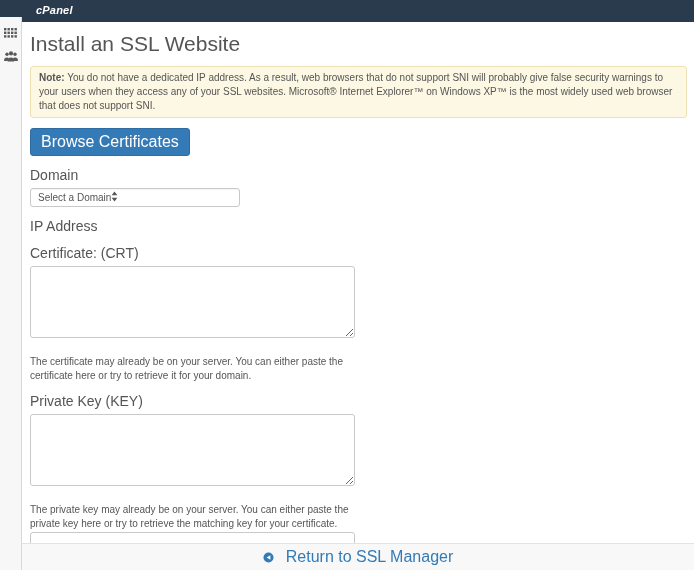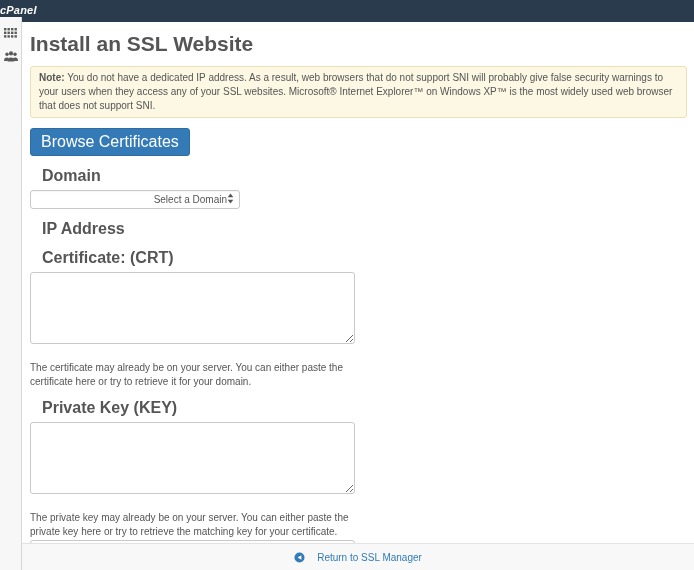--- a/index.html
+++ b/index.html
@@ -3,61 +3,61 @@
 <meta charset="utf-8">
 <style>
   * { margin:0; padding:0; box-sizing:border-box; }
   html,body { width:694px; height:570px; overflow:hidden; background:#fff;
               font-family:"Liberation Sans", sans-serif; }
 
   
   .header { position:absolute; top:0; left:0; width:694px; height:17px;
             background:#2b3b4e; z-index:5; }
   .brand { color:#ffffff; font-style:italic; font-weight:bold; font-size:11px;
-           line-height:17px; padding-left:0; letter-spacing:.2px; display:inline-block; }
+           line-height:17px; padding-left:0; letter-spacing:.2px; display:inline-block;margin-left:36px; }
 
   
   .sidebar { position:absolute; top:17px; left:0; width:22px; height:553px;
              background:#f7f7f7; border-right:1px solid #d8d8d8; z-index:4;
              display:flex; flex-direction:column; align-items:center; padding-top:9px; gap:11px; }
   .rail-btn { width:16px; height:13px; display:flex; align-items:center; justify-content:center; cursor:pointer; }
 
   
   .main { position:absolute; top:17px; left:22px; width:672px; height:553px;
           background:#ffffff; border-top:5px solid #2b3b4e; }
   .content { padding:6px 7px 0 8px; }
 
-  .page-title { font-size:21px; font-weight:700; color:#555; margin:4px 0 10px; }
+  .page-title { font-size:21px; font-weight:400; color:#555; margin:4px 0 10px; }
 
   .notice { background:#fdf8e3; border:1px solid #ece0b4; border-radius:3px;
             padding:4px 8px; font-size:10px; line-height:1.4; color:#555;
             margin-bottom:10px; }
   .notice b { color:#555;margin-top:16px; }
 
   .btn { display:inline-block; font-size:16px; line-height:1; padding:5px 10px;
          border-radius:3px; cursor:pointer; }
   .btn-primary { background:#337ab7; border:1px solid #2e6da4; color:#fff; }
 
-  .form-label { font-size:16px; font-weight:bold; color:#555; margin:11px 12px 5px; }
+  .form-label { font-size:14px; font-weight:normal; color:#555; margin:11px 0 5px; }
   .plain-value { font-size:10.5px; color:#555; margin-top:2px; }
 
   .select { width:210px; height:19px; border:1px solid #c9c9c9; border-radius:3px;
-            background:#fff; display:flex; align-items:center; justify-content:flex-end;
+            background:#fff; display:flex; align-items:center; justify-content:flex-start;
             padding:0 5px 0 7px; font-size:10px; color:#555; cursor:pointer;
             box-shadow:inset 0 1px 1px rgba(0,0,0,.04); }
 
   textarea { display:block; width:325px; height:72px; border:1px solid #c9c9c9;
              border-radius:3px; background:#fff; resize:both; font-size:10px;
              font-family:"Liberation Sans", sans-serif; color:#333; padding:3px; }
   .help-text { width:330px; font-size:10px; color:#555; line-height:1.35; margin:17px 0 2px; }
 
   .footer { position:absolute; bottom:0; left:0; width:100%; height:27px;
             background:#f8f8f8; border-top:1px solid #e3e3e3;
             display:flex; align-items:center; justify-content:center; }
-  .return-link { color:#337ab7; font-size:10px; text-decoration:none; cursor:pointer;
+  .return-link { color:#337ab7; font-size:16px; text-decoration:none; cursor:pointer;
                  display:flex; align-items:center; gap:12px; }
 </style>
 </head>
 <body>
 
 <div class="header">
   <span class="brand">cPanel</span>
 </div>
 
 <div class="sidebar">

